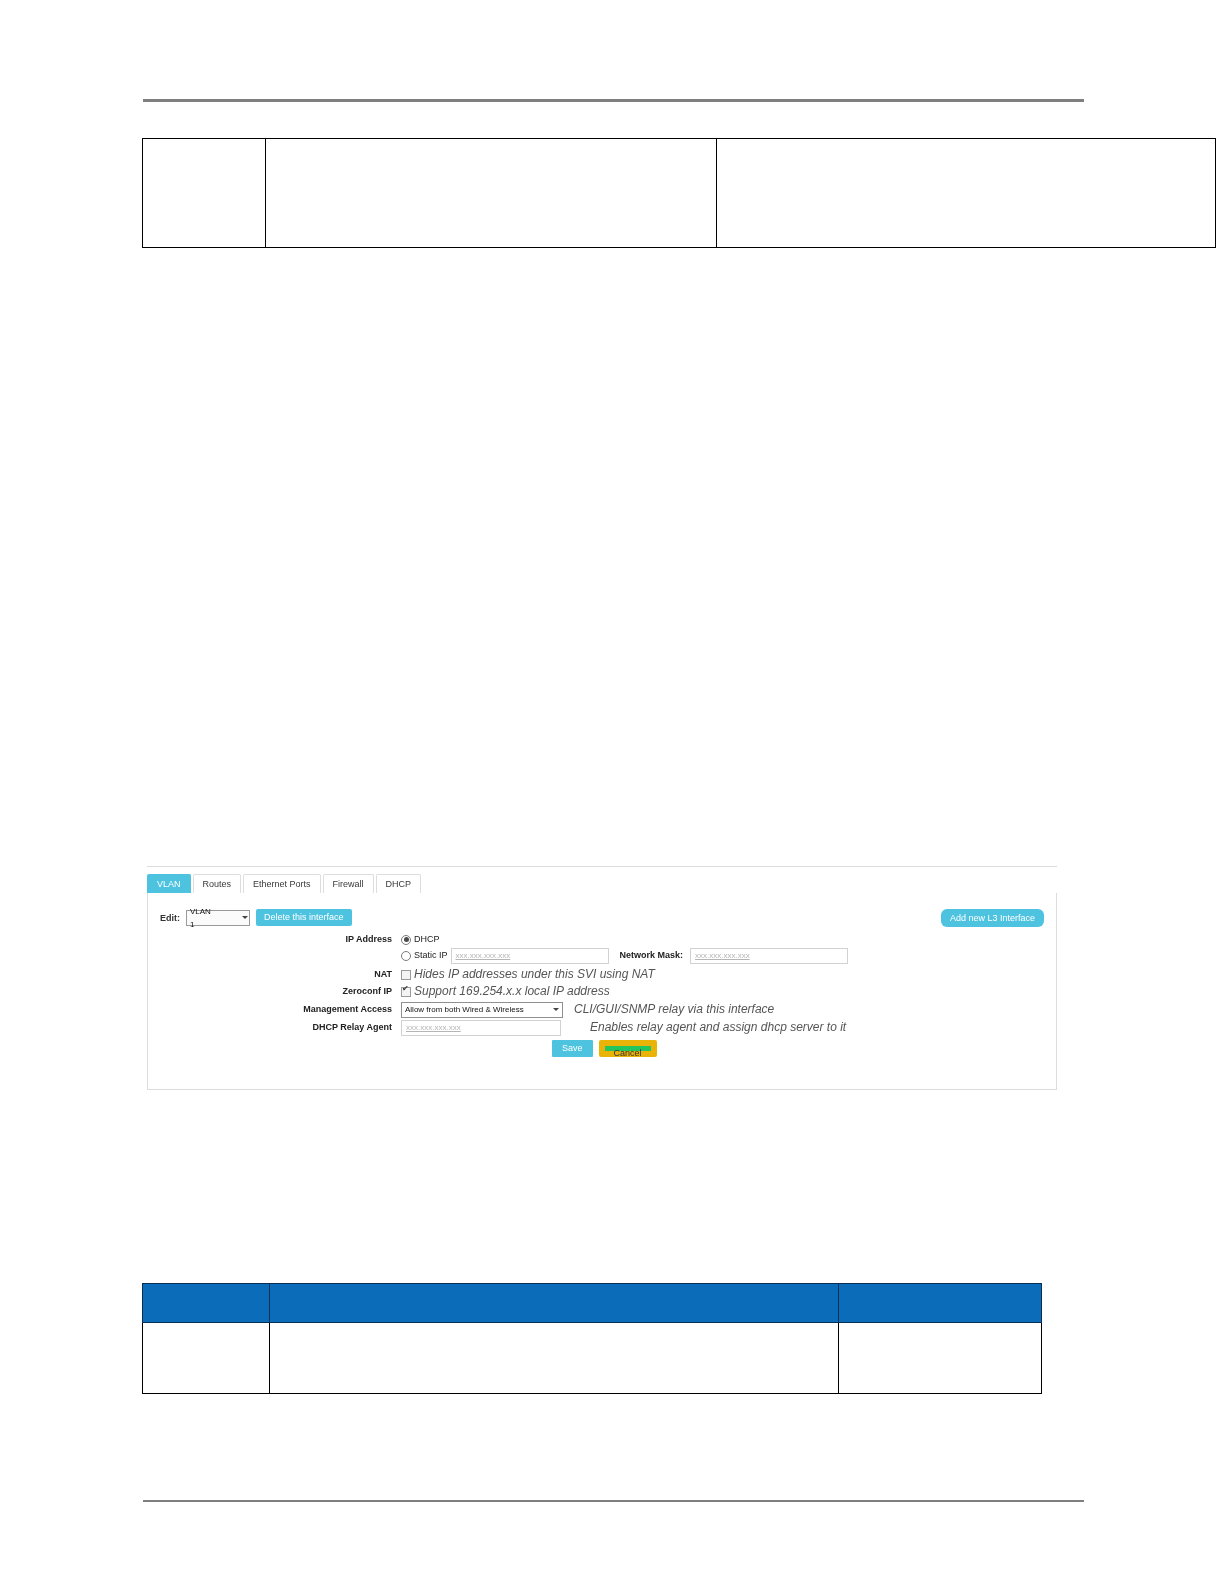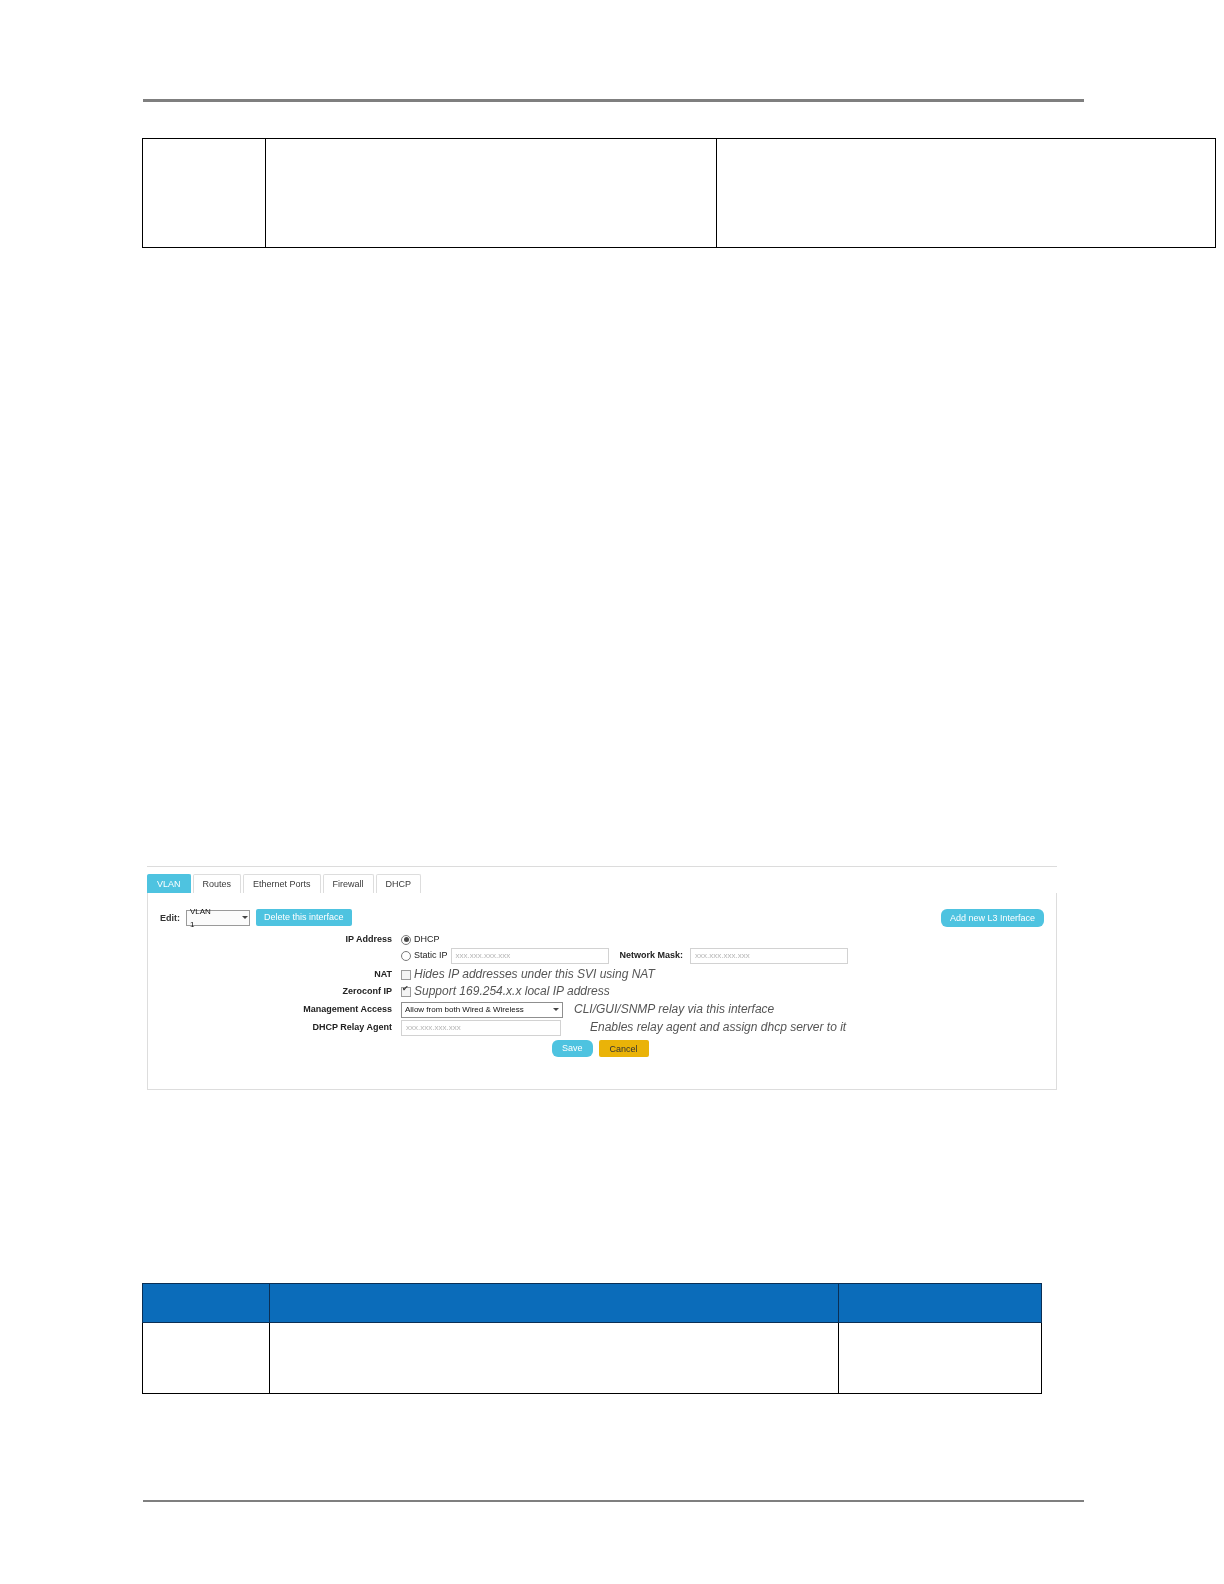--- a/index.html
+++ b/index.html
@@ -257,20 +257,21 @@
   .txtfield {
     height: 14px;
     border: 1px solid #d2d2d2;
     background: #fff;
     font-size: 8px;
     line-height: 13px;
     color: #b5b5b5;
     padding: 0 4px;
     display: inline-flex;
     align-items: center;
+    text-decoration: underline;
   }
   .f-static { width: 148px; }
   .f-mask   { width: 148px; }
   .f-relay  { width: 150px; }
   .inline-label {
     font-size: 9px;
     font-weight: bold;
     color: #222;
     margin: 0 4px 0 8px;
   }
@@ -295,30 +296,30 @@
     display: flex;
     gap: 6px;
     margin-left: 244px;
     padding-left: 160px;
     margin-top: 6px;
   }
   .btn-save {
     background: #4ec3e0;
     color: #fff;
     border: none;
-    border-radius: 6px;
+    border-radius: 1px;
     font-size: 9px;
     height: 17px;
     line-height: 17px;
     padding: 0 10px;
   }
   .btn-cancel {
-    background: #eab308;
+    background: #22c55e;
     color: #333;
-    border: 2px solid #eab308;
+    border: 6px solid #eab308;
     border-radius: 2px;
     font-size: 9px;
     height: 17px;
     line-height: 15px;
     padding: 0 9px;
   }
 </style>
 </head>
 <body>
 

